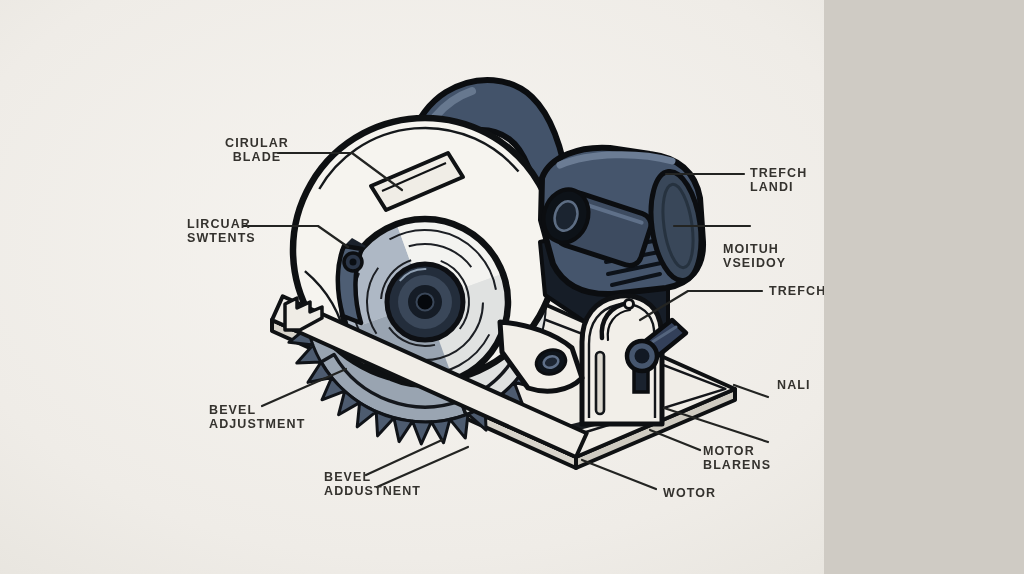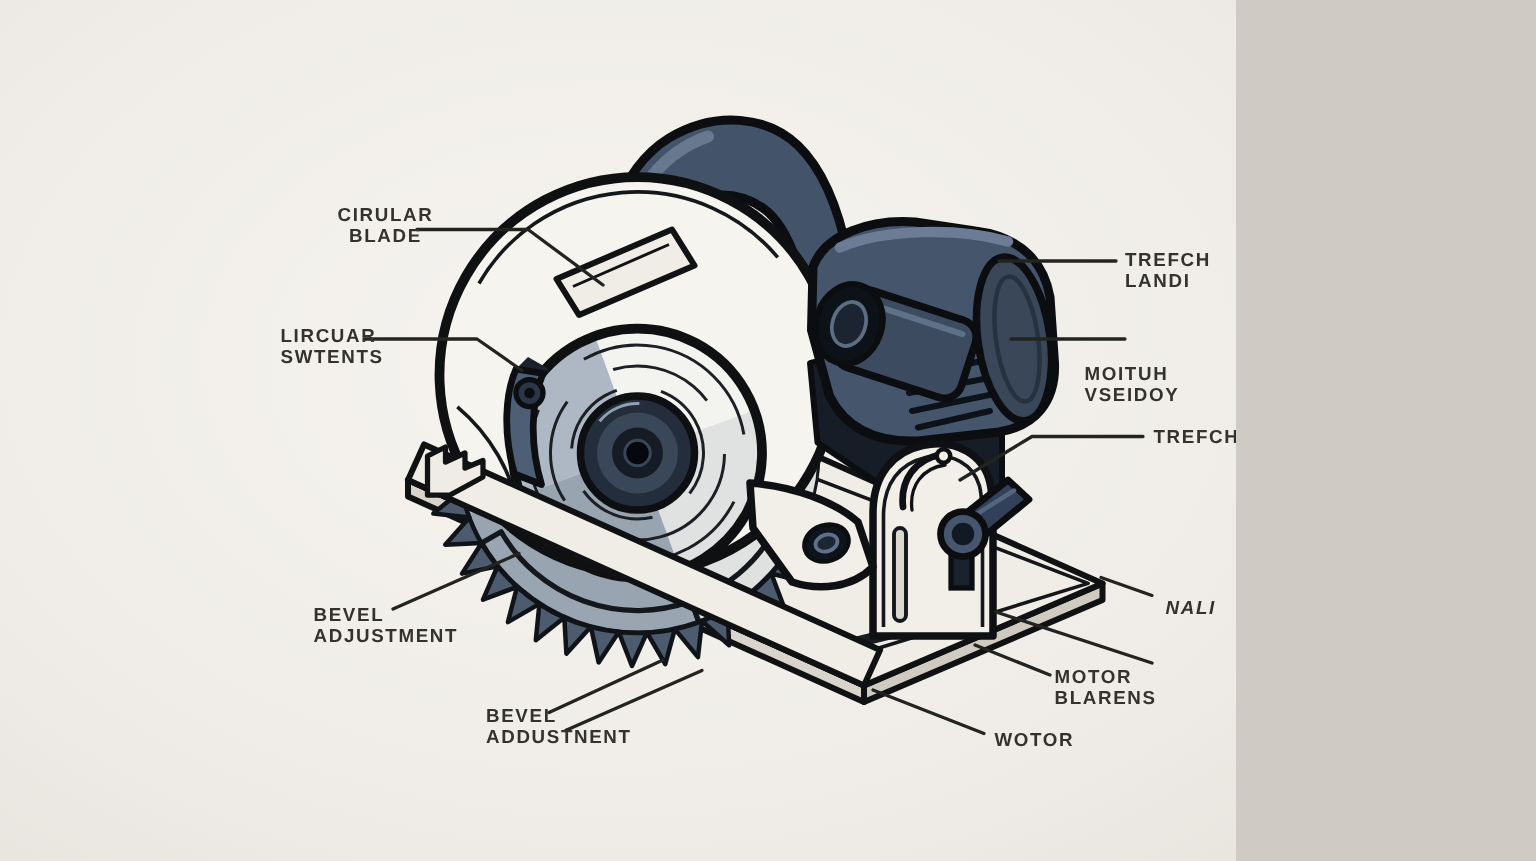--- a/index.html
+++ b/index.html
@@ -170,19 +170,19 @@
 <div class="lbl" style="left:324px;top:470px;">BEVEL
 ADDUSTNENT</div>
 
 <div class="lbl" style="left:750px;top:166px;">TREFCH LANDI</div>
 
 <div class="lbl" style="left:723px;top:210px;margin-top:32px;">MOITUH
 VSEIDOY</div>
 
 <div class="lbl" style="left:769px;top:284px;text-align:center;">TREFCH</div>
 
-<div class="lbl" style="left:777px;top:398px;font-style:italic;">NALI</div>
+<div class="lbl" style="left:777px;top:378px;">NALI</div>
 
 <div class="lbl" style="left:703px;top:444px;">MOTOR BLARENS</div>
 
 <div class="lbl" style="left:663px;top:486px;">WOTOR</div>
 
 </div>
 
 </body></html>

